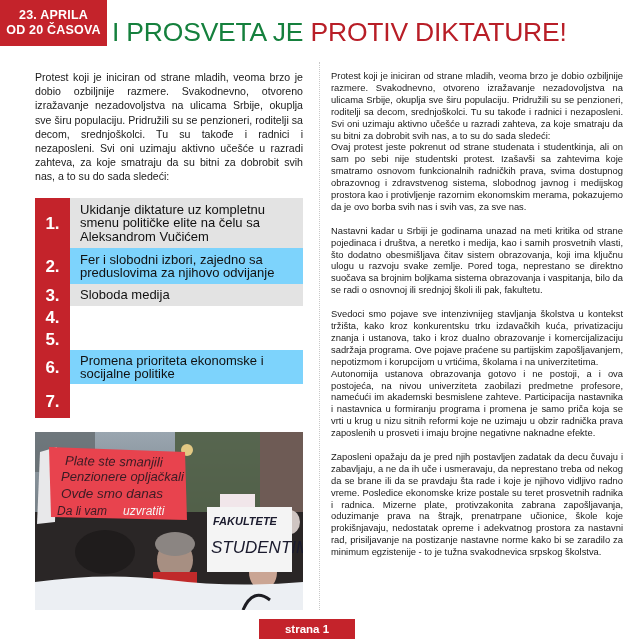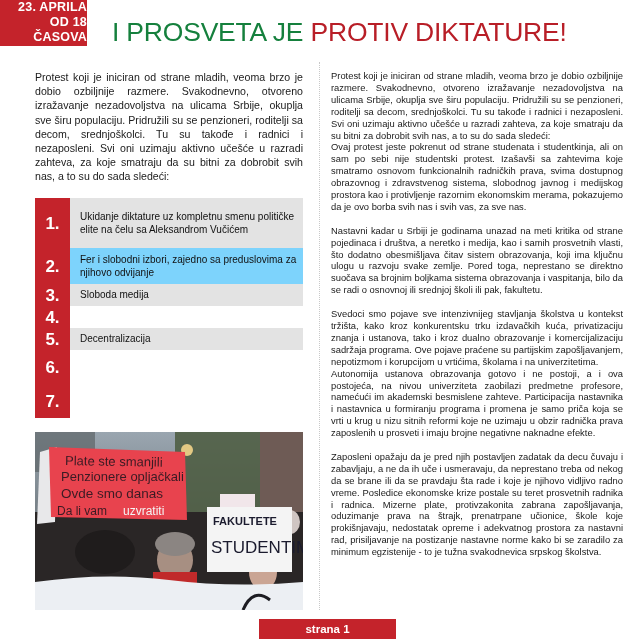--- a/index.html
+++ b/index.html
@@ -1,22 +1,22 @@
 <!DOCTYPE html>
 <html><head>
 <meta charset="utf-8">
 <style>
   * { box-sizing: border-box; margin: 0; padding: 0; }
   html, body { width: 639px; height: 639px; background: #ffffff; overflow: hidden; }
   body { position: relative; font-family: "Liberation Sans", sans-serif; color: #1a1a1a; }
 
   .date-badge {
-    position: absolute; left: 0; top: 0; width: 87px; height: 46px;
+    position: absolute; left: 0; top: 0; width: 107px; height: 46px;
     background: #c4232b; color: #fff; font-weight: bold; font-size: 12.5px;
-    line-height: 15px; text-align: right; padding-top: 0; letter-spacing: 0.2px;
+    line-height: 15px; text-align: center; padding-top: 8px; letter-spacing: 0.2px;
   }
   .headline {
     position: absolute; left: 112px; top: 17px; font-size: 26.5px; line-height: 30px;
     white-space: nowrap; letter-spacing: -0.2px;
   }
   .headline .plain { color: #15803d; font-weight: normal; }
   .headline .accent { color: #b81e27; font-weight: normal; }
 
   .col-divider {
     position: absolute; left: 319px; top: 62px; width: 0; height: 548px;
@@ -31,50 +31,50 @@
   .demands { position: absolute; left: 35px; top: 198px; width: 268px; }
   .demand {
     display: flex; align-items: stretch; width: 268px;
   }
   .demand .num {
     width: 35px; flex: 0 0 35px; background: #c4232b; color: #fff;
     font-weight: bold; font-size: 17px; display: flex; align-items: center;
     justify-content: center; padding-top: 2px;
   }
   .demand .text {
-    flex: 1; padding: 3px 3px 3px 10px; font-size: 10px; line-height: 13.5px;
+    flex: 1; padding: 3px 3px 3px 10px; font-size: 13px; line-height: 13.5px;
     display: flex; align-items: center; color: #111;
   }
   .demand.shade .text { background: #e3e3e3; }
   .demand.plain .text { background: #7dd3fc; }
 
   .photo {
     position: absolute; left: 35px; top: 432px; width: 268px; height: 178px;
-    overflow: hidden; background: #3a3d3c;
+    overflow: hidden; background: #3a3d3c; font-style: italic;
   }
 
   .body-col {
     position: absolute; left: 331px; top: 70px; width: 292px;
     font-size: 9.4px; line-height: 11.9px; text-align: justify; color: #1a1a1a;
   }
   .body-col p { margin: 0; }
   .body-col p.gap { margin-top: 11.9px; }
 
   .page-tab {
-    position: absolute; left: 259px; top: 619px; width: 137px; height: 20px;
+    position: absolute; left: 259px; top: 619px; width: 96px; height: 20px;
     background: #c4232b; color: #fff; font-weight: bold; font-size: 11.5px;
     text-align: center; line-height: 20px;
   }
 </style>
 </head>
 <body>
 
 <div class="date-badge">
   <div>23. APRILA</div>
-  <div>OD 18 ČASOVA</div>
+  <div>OD 20 ČASOVA</div>
 </div>
 
 <h1 class="headline">
   <span class="plain">I PROSVETA JE </span><span class="accent">PROTIV DIKTATURE!</span>
 </h1>
 
 <div class="col-divider"></div>
 
 <p class="intro">Protest koji je iniciran od strane mladih, veoma brzo je dobio ozbiljnije razmere. Svakodnevno, otvoreno izražavanje nezadovoljstva na ulicama Srbije, okuplja sve širu populaciju. Pridružili su se penzioneri, roditelji sa decom, srednjoškolci. Tu su takođe i radnici i nezaposleni. Svi oni uzimaju aktivno učešće u razradi zahteva, za koje smatraju da su bitni za dobrobit svih nas, a to su do sada sledeći:</p>
 
@@ -89,24 +89,24 @@
   </div>
   <div class="demand shade" style="height:22px;">
     <div class="num">3.</div>
     <div class="text">Sloboda medija</div>
   </div>
   <div class="demand plain" style="height:22px;">
     <div class="num">4.</div>
   </div>
   <div class="demand shade" style="height:22px;">
     <div class="num">5.</div>
-    <div class="text">Decentralizacija</div>
   </div>
   <div class="demand plain" style="height:34px;">
     <div class="num">6.</div>
+    <div class="text">Promena prioriteta ekonomske i socijalne politike</div>
   </div>
   <div class="demand shade" style="height:34px;">
     <div class="num">7.</div>
   </div>
 </div>
 
 <div class="photo">
   <svg width="268" height="178" viewBox="0 0 268 178" xmlns="http://www.w3.org/2000/svg">
     <defs>
       <linearGradient id="sky" x1="0" y1="0" x2="0" y2="1">

